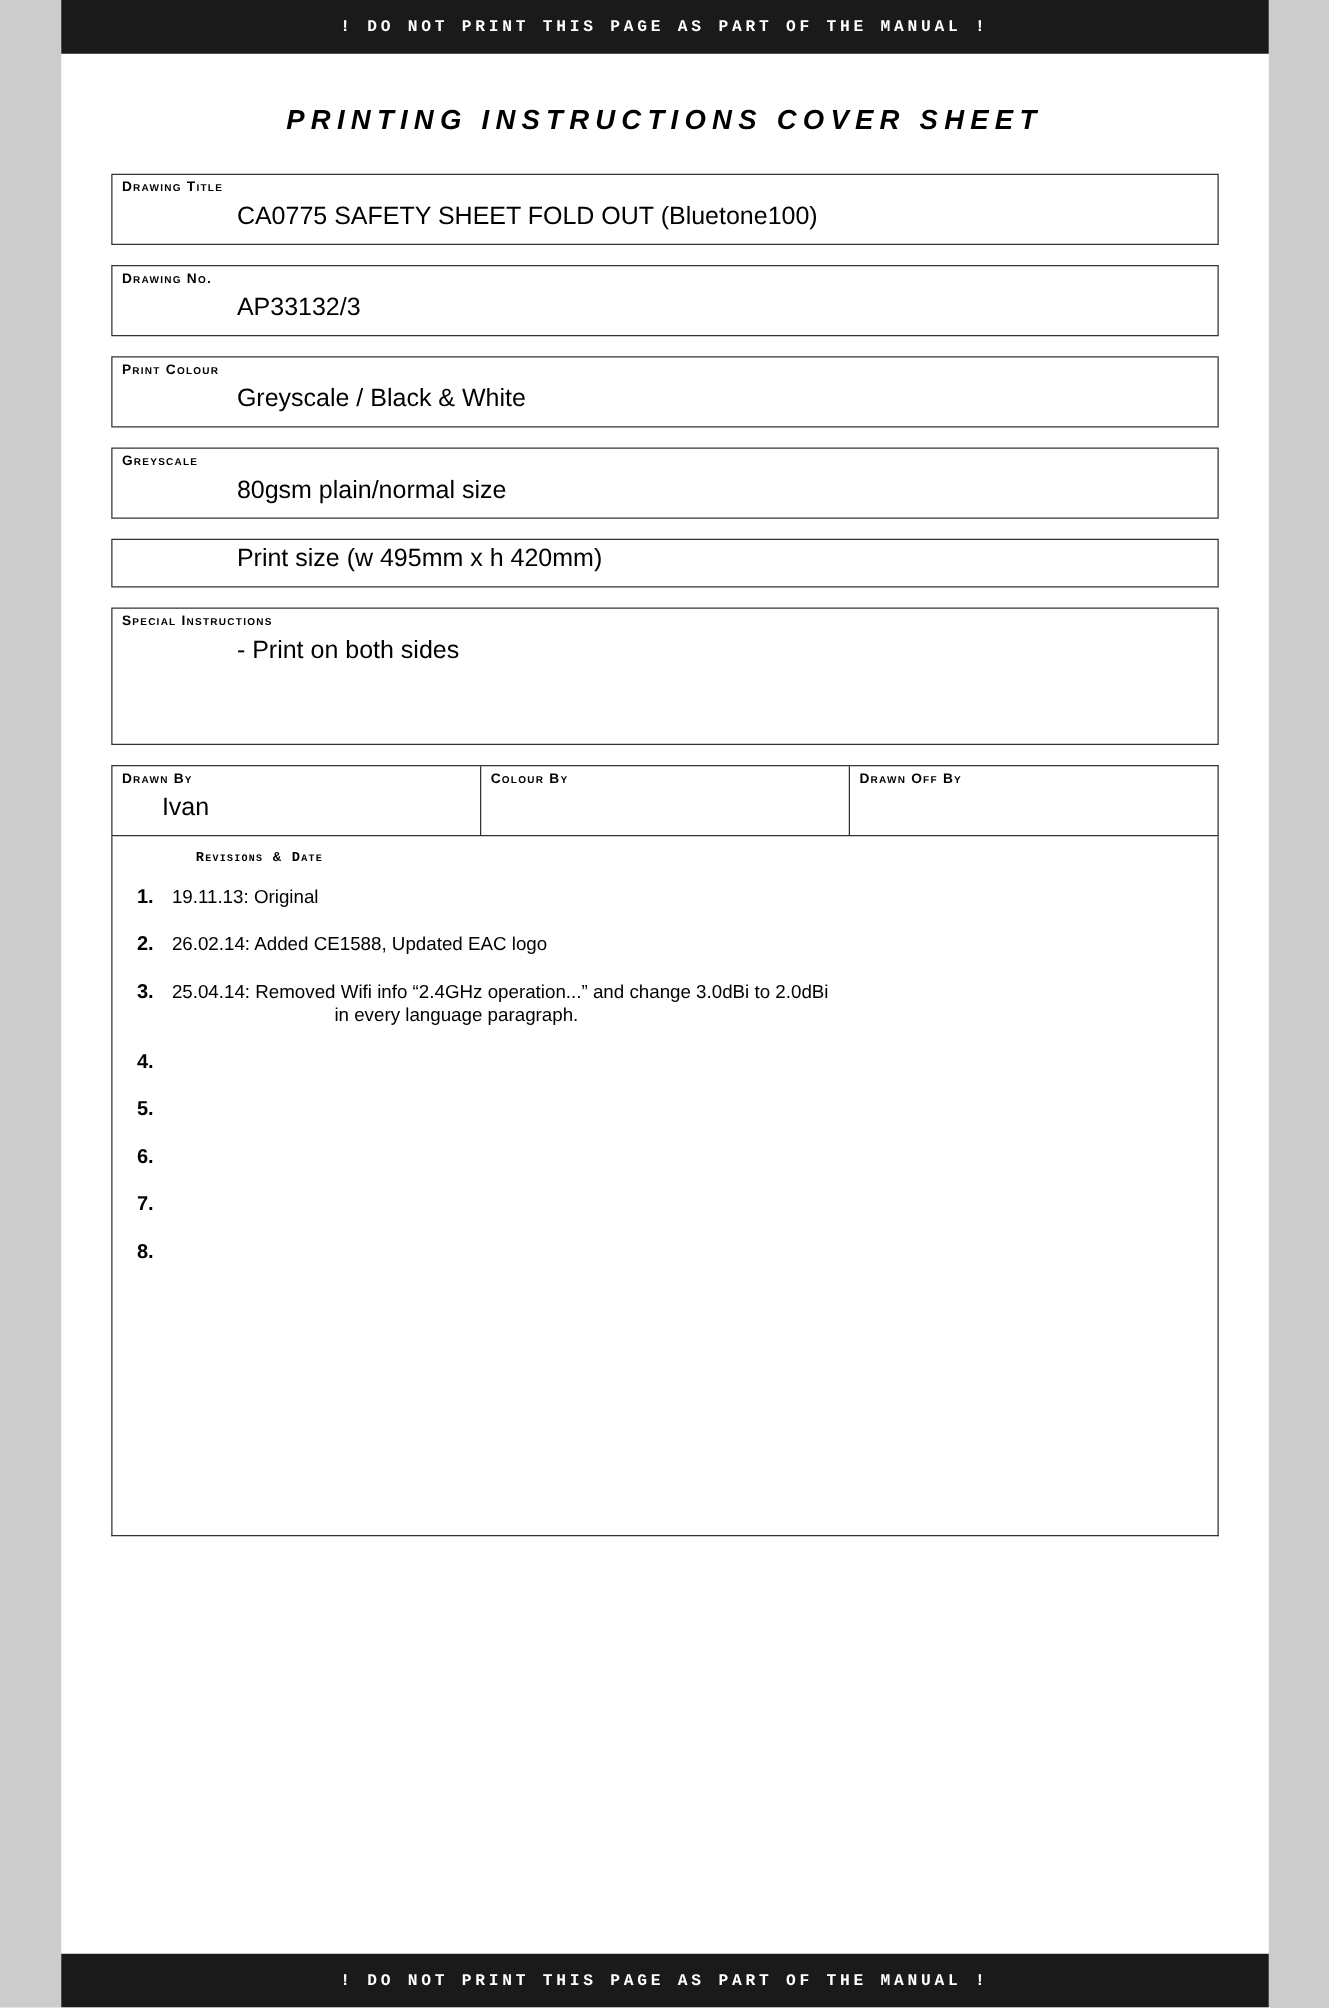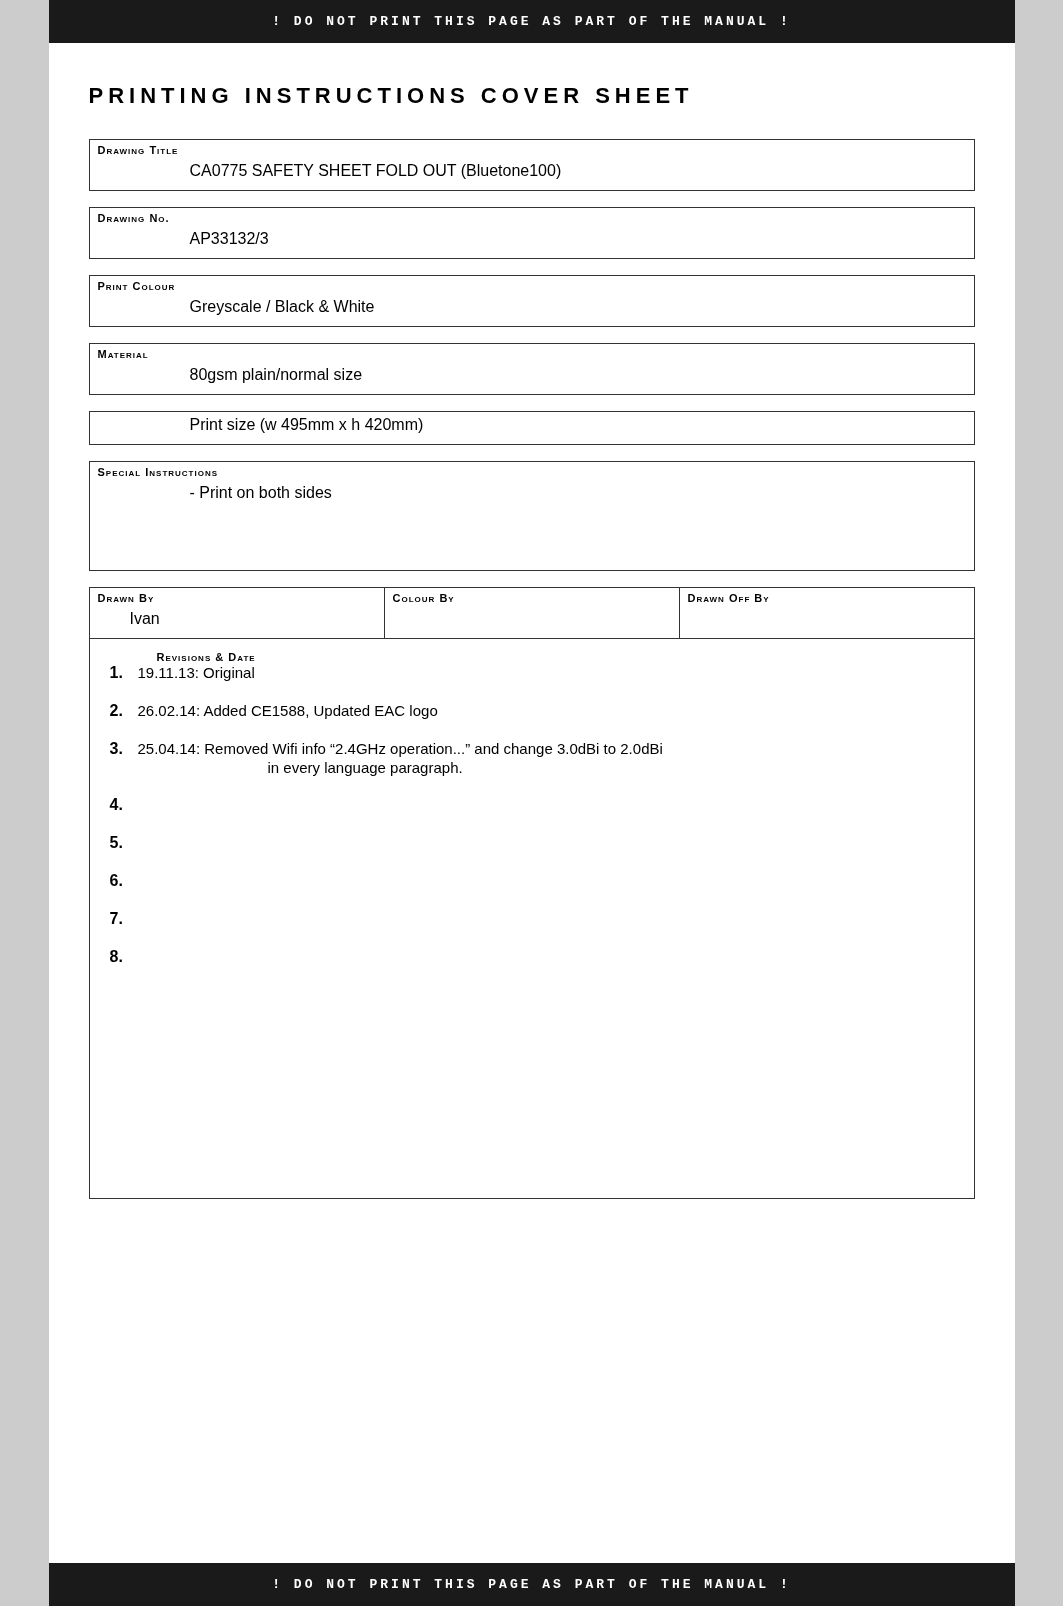--- a/index.html
+++ b/index.html
@@ -35,46 +35,47 @@
       font-family: 'Courier New', monospace;
       font-weight: bold;
     }
 
     .main-content {
       flex: 1;
       padding: 20px 40px 20px 40px;
     }
 
     .page-title {
-      text-align: left;
+      text-align: center;
       font-size: 22px;
       font-weight: bold;
       letter-spacing: 5px;
       font-family: 'Arial', sans-serif;
       margin: 20px 0 30px 0;
       text-transform: uppercase;
+      font-style: italic;
     }
 
     .field-block {
       border: 1px solid #333;
       margin-bottom: 16px;
     }
 
     .field-label {
       font-size: 11px;
       font-weight: bold;
       font-family: 'Arial', sans-serif;
       letter-spacing: 1px;
       padding: 4px 8px 2px 8px;
       font-variant: small-caps;
       display: block;
     }
 
     .field-value {
-      font-size: 16px;
+      font-size: 20px;
       padding: 4px 8px 10px 100px;
       font-family: 'Arial', sans-serif;
       display: block;
     }
 
     .field-block.special-instructions .field-value {
       min-height: 90px;
       padding-bottom: 30px;
     }
 
@@ -105,25 +106,25 @@
     .revisions-block {
       border: 1px solid #333;
       border-top: none;
       padding: 12px 20px 40px 20px;
       min-height: 560px;
     }
 
     .revisions-label {
       font-size: 11px;
       font-weight: bold;
-      font-family: Liberation Sans, sans-serif;
+      font-family: Liberation Mono, monospace;
       letter-spacing: 1px;
       font-variant: small-caps;
       display: block;
-      margin-bottom: 1px;
+      margin-bottom: 16px;
       padding-left: 47px;
     }
 
     .revision-item {
       display: flex;
       align-items: flex-start;
       margin-bottom: 20px;
       font-size: 15px;
       font-family: 'Arial', sans-serif;
     }
@@ -176,21 +177,21 @@
       <span class="field-label">Drawing No.</span>
       <span class="field-value">AP33132/3</span>
     </div>
 
     <div class="field-block">
       <span class="field-label">Print Colour</span>
       <span class="field-value">Greyscale / Black &amp; White</span>
     </div>
 
     <div class="field-block">
-      <span class="field-label">Material</span>
+      <span class="field-label">Greyscale</span>
       <span class="field-value">80gsm plain/normal size</span>
     </div>
 
     <div class="field-block">
       <span class="field-value">Print size (w 495mm x h 420mm)</span>
     </div>
 
     <div class="field-block special-instructions">
       <span class="field-label">Special Instructions</span>
       <span class="field-value">- Print on both sides</span>

